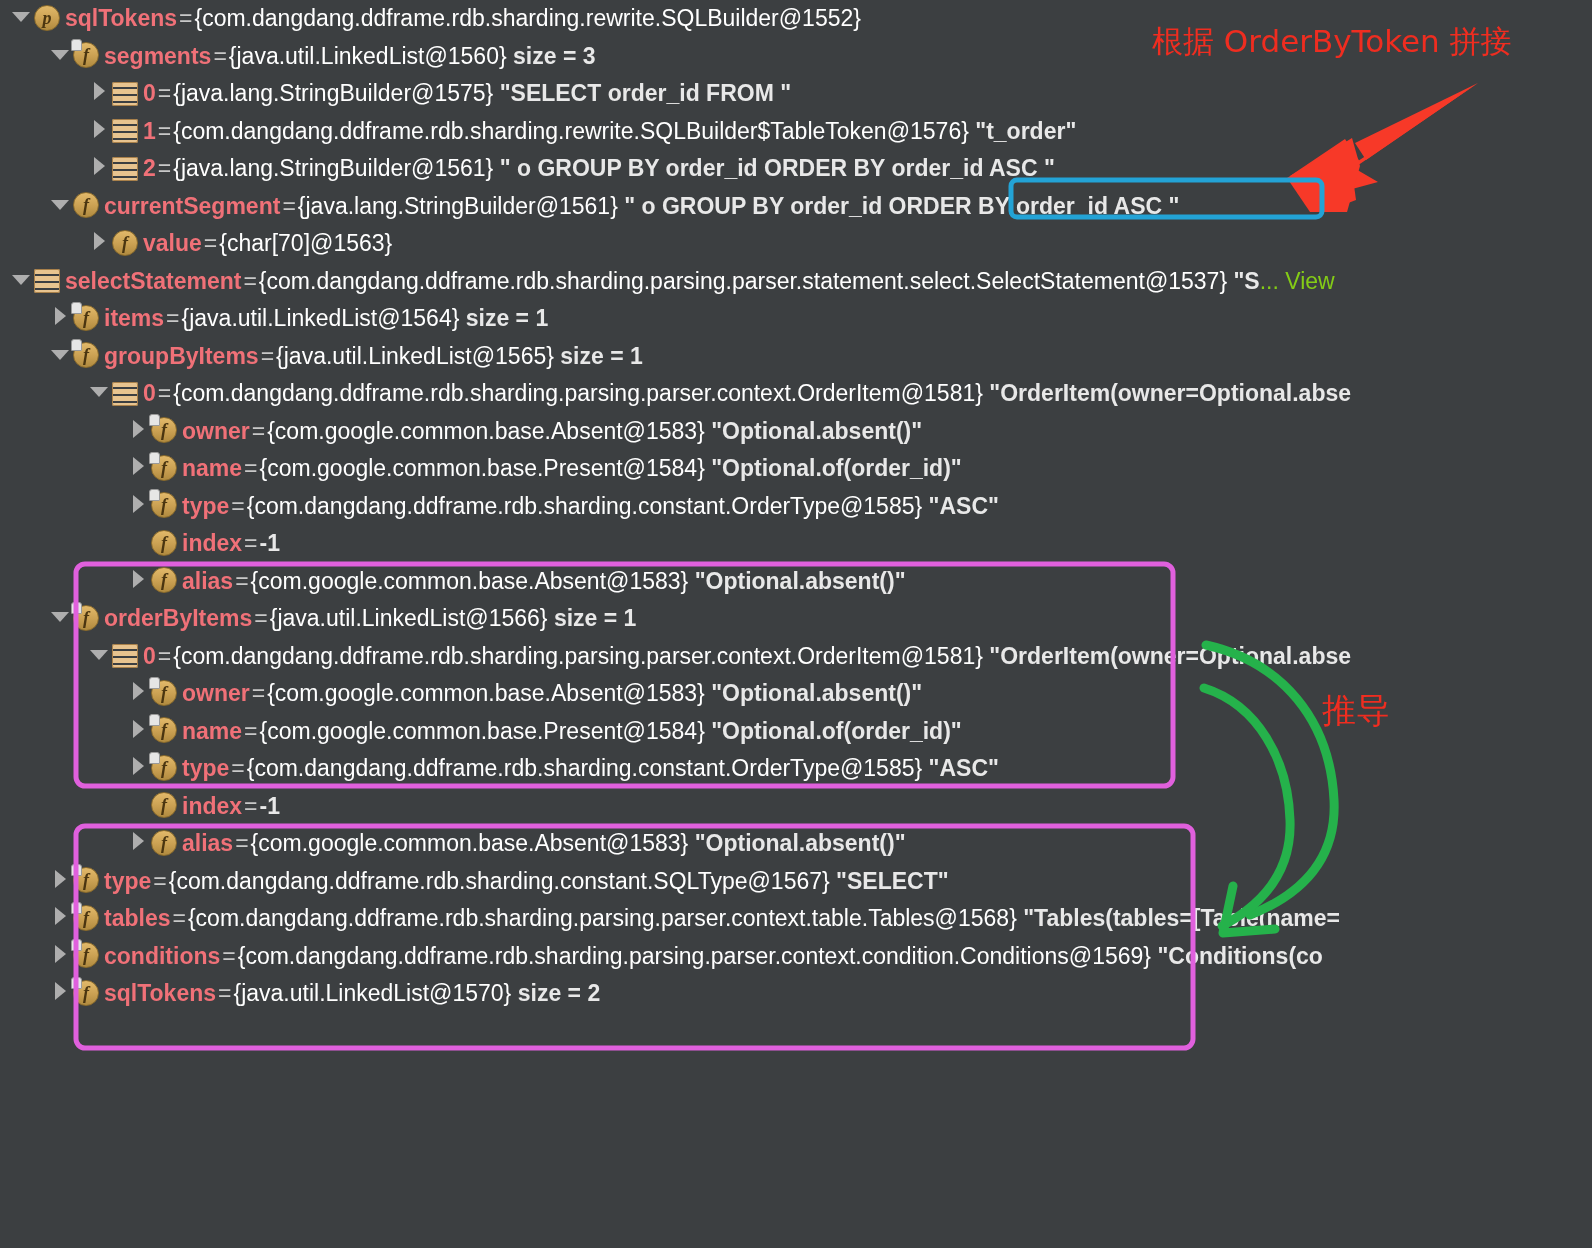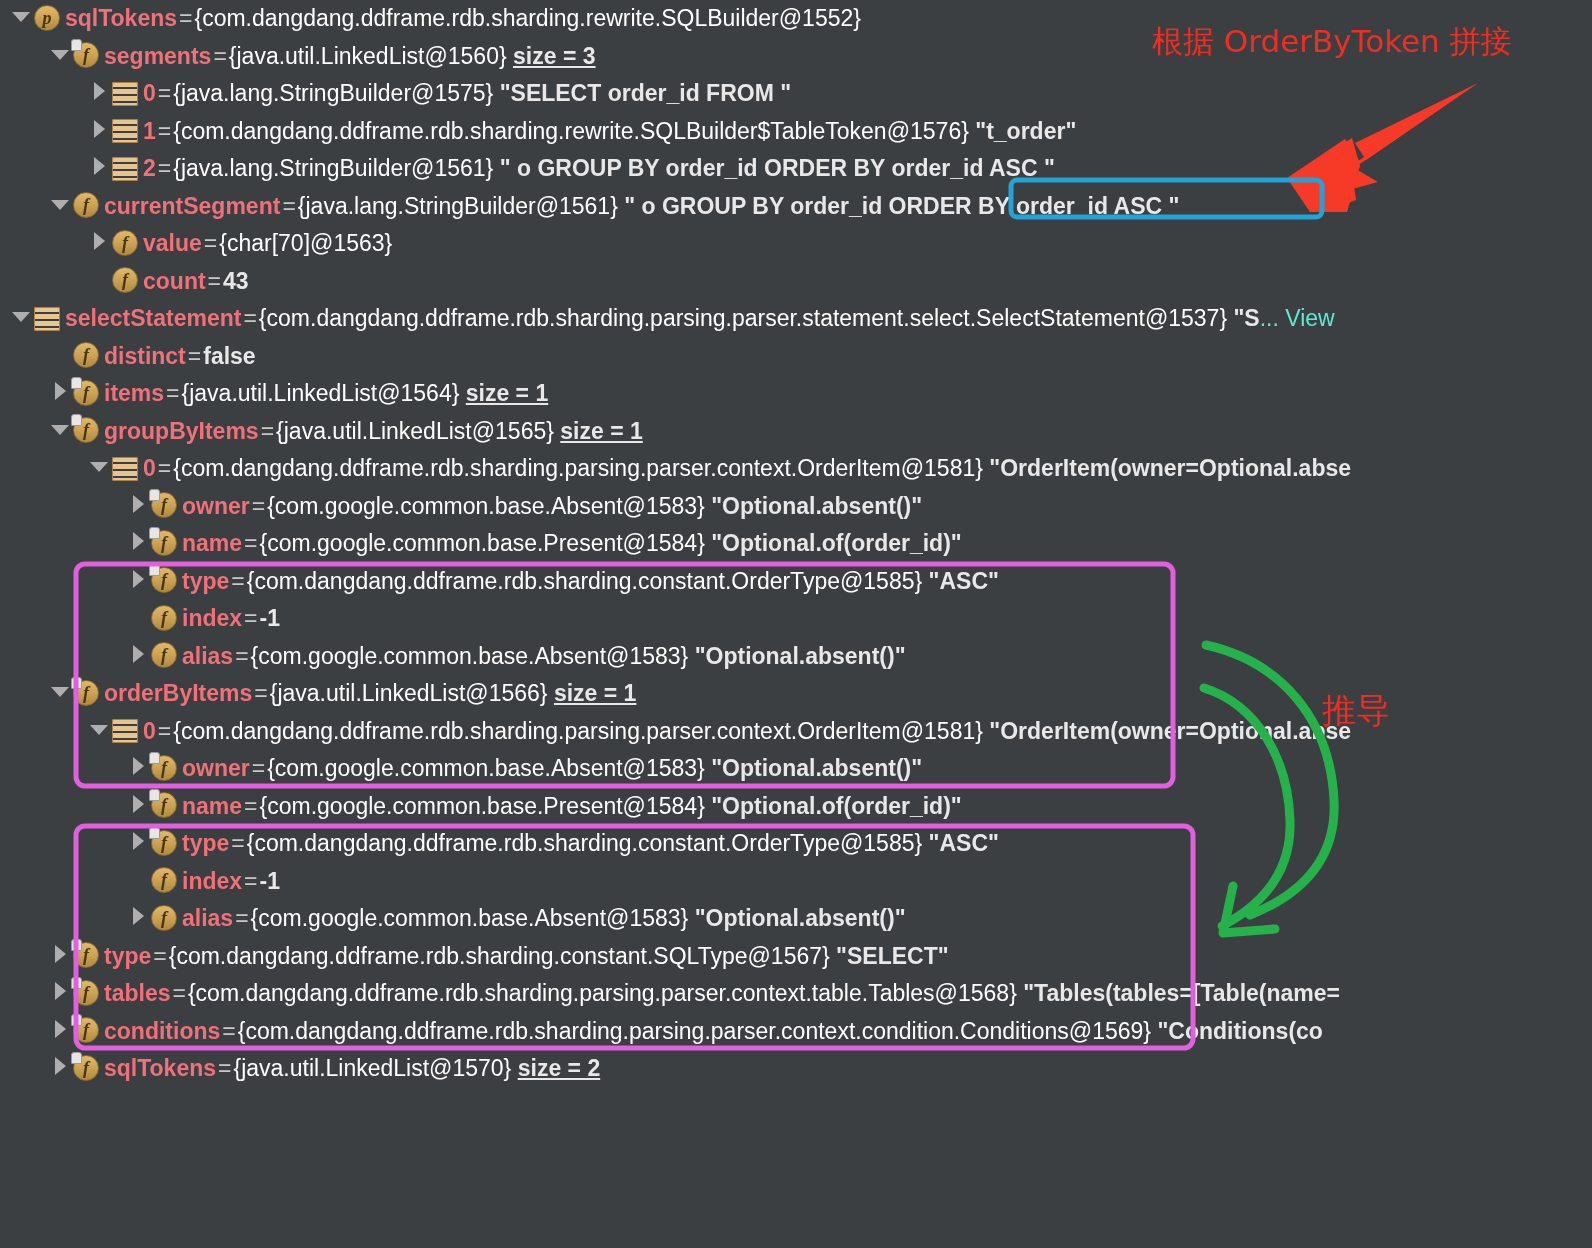--- a/index.html
+++ b/index.html
@@ -100,46 +100,44 @@
     position:absolute;inset:0;
     border:1px solid #a8804a;
     border-radius:2px;
     box-sizing:border-box;
     pointer-events:none;
   }
   .nm{ color:#f07178; font-weight:bold; }
   .eq{ color:#c8c8c8; font-weight:normal; padding:0 2px; }
   .ty{ color:#ffffff; }
   .val{ color:#e8e8e8; font-weight:bold; }
-  .sz{ color:#e8e8e8; font-weight:bold;text-decoration:underline; }
+  .sz{ color:#e8e8e8; font-weight:bold; }
   .row.sel .nm{ color:#f5f5f5; font-weight:bold;}
   .row.sel .val,.row.sel .eq{ color:#ffffff; }
-  .viewtag{ color:#5eead4; }
+  .viewtag{ color:#84cc16; }
 
   
   #overlay{
     position:absolute;left:0;top:0;
     width:1592px;height:1248px;
     pointer-events:none;
   }
 </style>
 </head>
 <body>
 
 <div id="tree">
     <div class="row"><span class="ind" style="width: 8px;"></span><span class="tw"><i class="tri"></i></span><span class="ic ic-p">p</span><span class="nm">sqlTokens</span><span class="eq">=</span><span class="ty">{com.dangdang.ddframe.rdb.sharding.rewrite.SQLBuilder@1552}</span> </div>
     <div class="row"><span class="ind" style="width: 47px;"></span><span class="tw"><i class="tri"></i></span><span class="ic ic-f priv">f</span><span class="nm">segments</span><span class="eq">=</span><span class="ty">{java.util.LinkedList@1560}</span>   <span class="sz">size = 3</span></div>
     <div class="row"><span class="ind" style="width: 86px;"></span><span class="tw"><i class="tri right"></i></span><span class="ic ic-list"></span><span class="nm">0</span><span class="eq">=</span><span class="ty">{java.lang.StringBuilder@1575}</span> <span class="val">"SELECT order_id FROM "</span></div>
     <div class="row"><span class="ind" style="width: 86px;"></span><span class="tw"><i class="tri right"></i></span><span class="ic ic-list"></span><span class="nm">1</span><span class="eq">=</span><span class="ty">{com.dangdang.ddframe.rdb.sharding.rewrite.SQLBuilder$TableToken@1576}</span> <span class="val">"t_order"</span></div>
     <div class="row"><span class="ind" style="width: 86px;"></span><span class="tw"><i class="tri right"></i></span><span class="ic ic-list"></span><span class="nm">2</span><span class="eq">=</span><span class="ty">{java.lang.StringBuilder@1561}</span> <span class="val">" o GROUP BY order_id ORDER BY order_id ASC "</span></div>
     <div class="row"><span class="ind" style="width: 47px;"></span><span class="tw"><i class="tri"></i></span><span class="ic ic-f">f</span><span class="nm">currentSegment</span><span class="eq">=</span><span class="ty">{java.lang.StringBuilder@1561}</span> <span class="val">" o GROUP BY order_id ORDER BY order_id ASC "</span></div>
     <div class="row"><span class="ind" style="width: 86px;"></span><span class="tw"><i class="tri right"></i></span><span class="ic ic-f">f</span><span class="nm">value</span><span class="eq">=</span><span class="ty">{char[70]@1563}</span> </div>
-    <div class="row"><span class="ind" style="width: 86px;"></span><span class="tw none">&nbsp;</span><span class="ic ic-f">f</span><span class="nm">count</span><span class="eq">=</span><span class="val">43</span></div>
     <div class="row"><span class="ind" style="width: 8px;"></span><span class="tw"><i class="tri"></i></span><span class="ic ic-list"></span><span class="nm">selectStatement</span><span class="eq">=</span><span class="ty">{com.dangdang.ddframe.rdb.sharding.parsing.parser.statement.select.SelectStatement@1537}</span> <span class="val">"S</span><span class="viewtag">... View</span></div>
-    <div class="row"><span class="ind" style="width: 47px;"></span><span class="tw none">&nbsp;</span><span class="ic ic-f">f</span><span class="nm">distinct</span><span class="eq">=</span><span class="val">false</span></div>
     <div class="row"><span class="ind" style="width: 47px;"></span><span class="tw"><i class="tri right"></i></span><span class="ic ic-f priv">f</span><span class="nm">items</span><span class="eq">=</span><span class="ty">{java.util.LinkedList@1564}</span>   <span class="sz">size = 1</span></div>
     <div class="row"><span class="ind" style="width: 47px;"></span><span class="tw"><i class="tri"></i></span><span class="ic ic-f priv">f</span><span class="nm">groupByItems</span><span class="eq">=</span><span class="ty">{java.util.LinkedList@1565}</span>   <span class="sz">size = 1</span></div>
     <div class="row"><span class="ind" style="width: 86px;"></span><span class="tw"><i class="tri"></i></span><span class="ic ic-list"></span><span class="nm">0</span><span class="eq">=</span><span class="ty">{com.dangdang.ddframe.rdb.sharding.parsing.parser.context.OrderItem@1581}</span> <span class="val">"OrderItem(owner=Optional.abse</span></div>
     <div class="row"><span class="ind" style="width: 125px;"></span><span class="tw"><i class="tri right"></i></span><span class="ic ic-f priv">f</span><span class="nm">owner</span><span class="eq">=</span><span class="ty">{com.google.common.base.Absent@1583}</span> <span class="val">"Optional.absent()"</span></div>
     <div class="row"><span class="ind" style="width: 125px;"></span><span class="tw"><i class="tri right"></i></span><span class="ic ic-f priv">f</span><span class="nm">name</span><span class="eq">=</span><span class="ty">{com.google.common.base.Present@1584}</span> <span class="val">"Optional.of(order_id)"</span></div>
     <div class="row"><span class="ind" style="width: 125px;"></span><span class="tw"><i class="tri right"></i></span><span class="ic ic-f priv">f</span><span class="nm">type</span><span class="eq">=</span><span class="ty">{com.dangdang.ddframe.rdb.sharding.constant.OrderType@1585}</span> <span class="val">"ASC"</span></div>
     <div class="row"><span class="ind" style="width: 125px;"></span><span class="tw none">&nbsp;</span><span class="ic ic-f">f</span><span class="nm">index</span><span class="eq">=</span><span class="val">-1</span></div>
     <div class="row"><span class="ind" style="width: 125px;"></span><span class="tw"><i class="tri right"></i></span><span class="ic ic-f">f</span><span class="nm">alias</span><span class="eq">=</span><span class="ty">{com.google.common.base.Absent@1583}</span> <span class="val">"Optional.absent()"</span></div>
     <div class="row"><span class="ind" style="width: 47px;"></span><span class="tw"><i class="tri"></i></span><span class="ic ic-f priv">f</span><span class="nm">orderByItems</span><span class="eq">=</span><span class="ty">{java.util.LinkedList@1566}</span>   <span class="sz">size = 1</span></div>
     <div class="row"><span class="ind" style="width: 86px;"></span><span class="tw"><i class="tri"></i></span><span class="ic ic-list"></span><span class="nm">0</span><span class="eq">=</span><span class="ty">{com.dangdang.ddframe.rdb.sharding.parsing.parser.context.OrderItem@1581}</span> <span class="val">"OrderItem(owner=Optional.abse</span></div>

